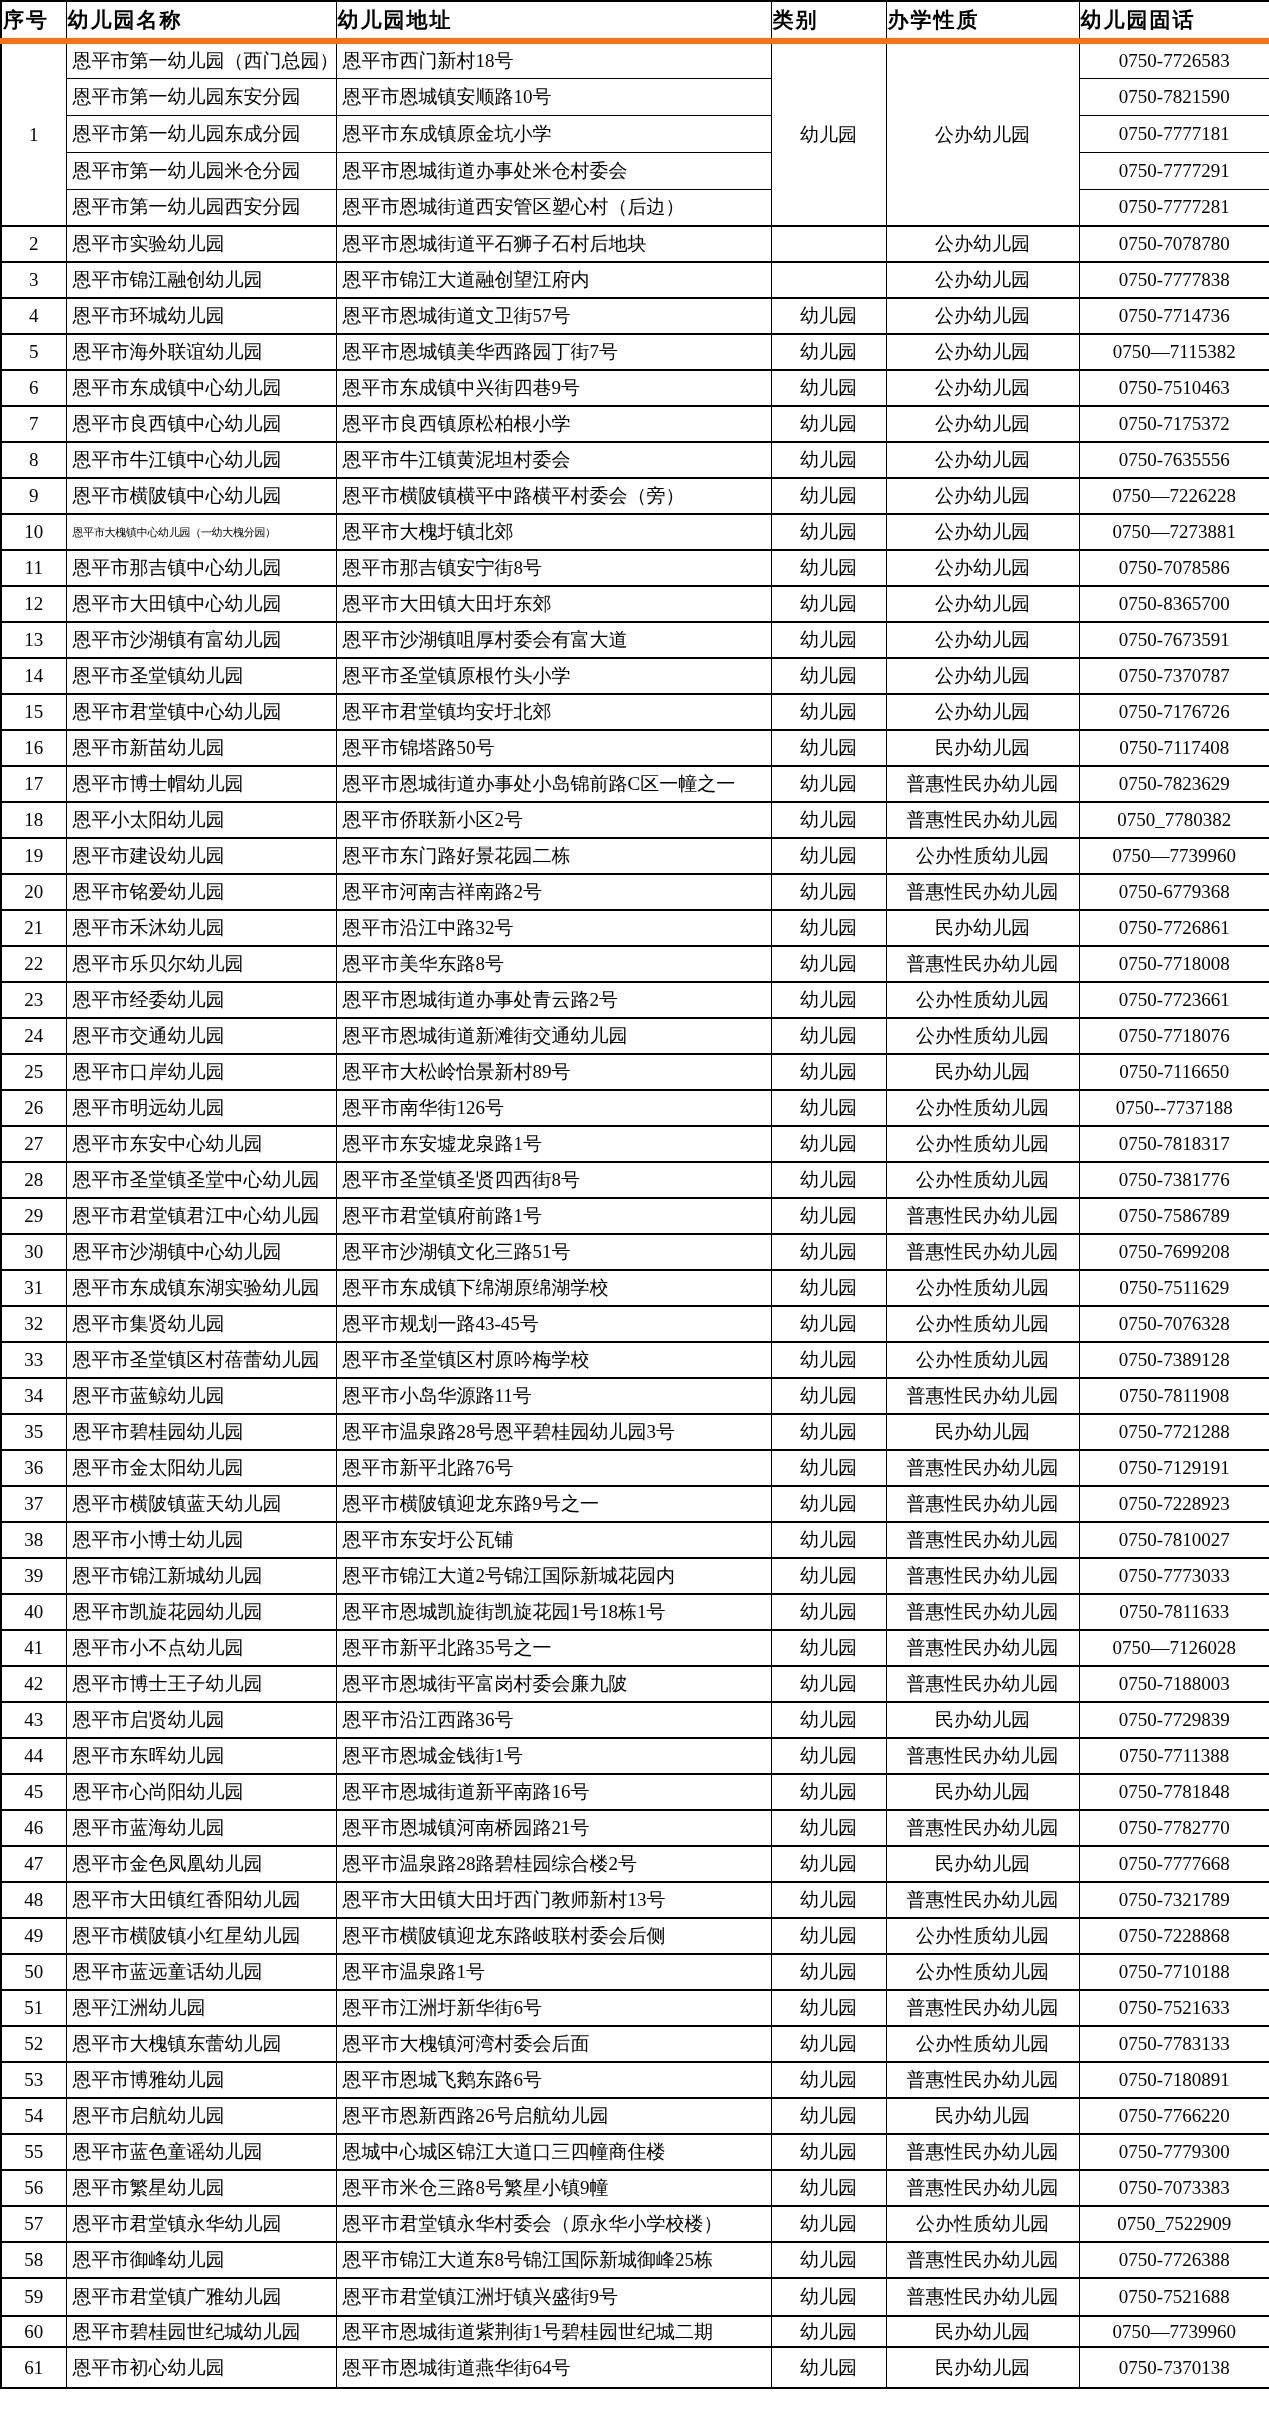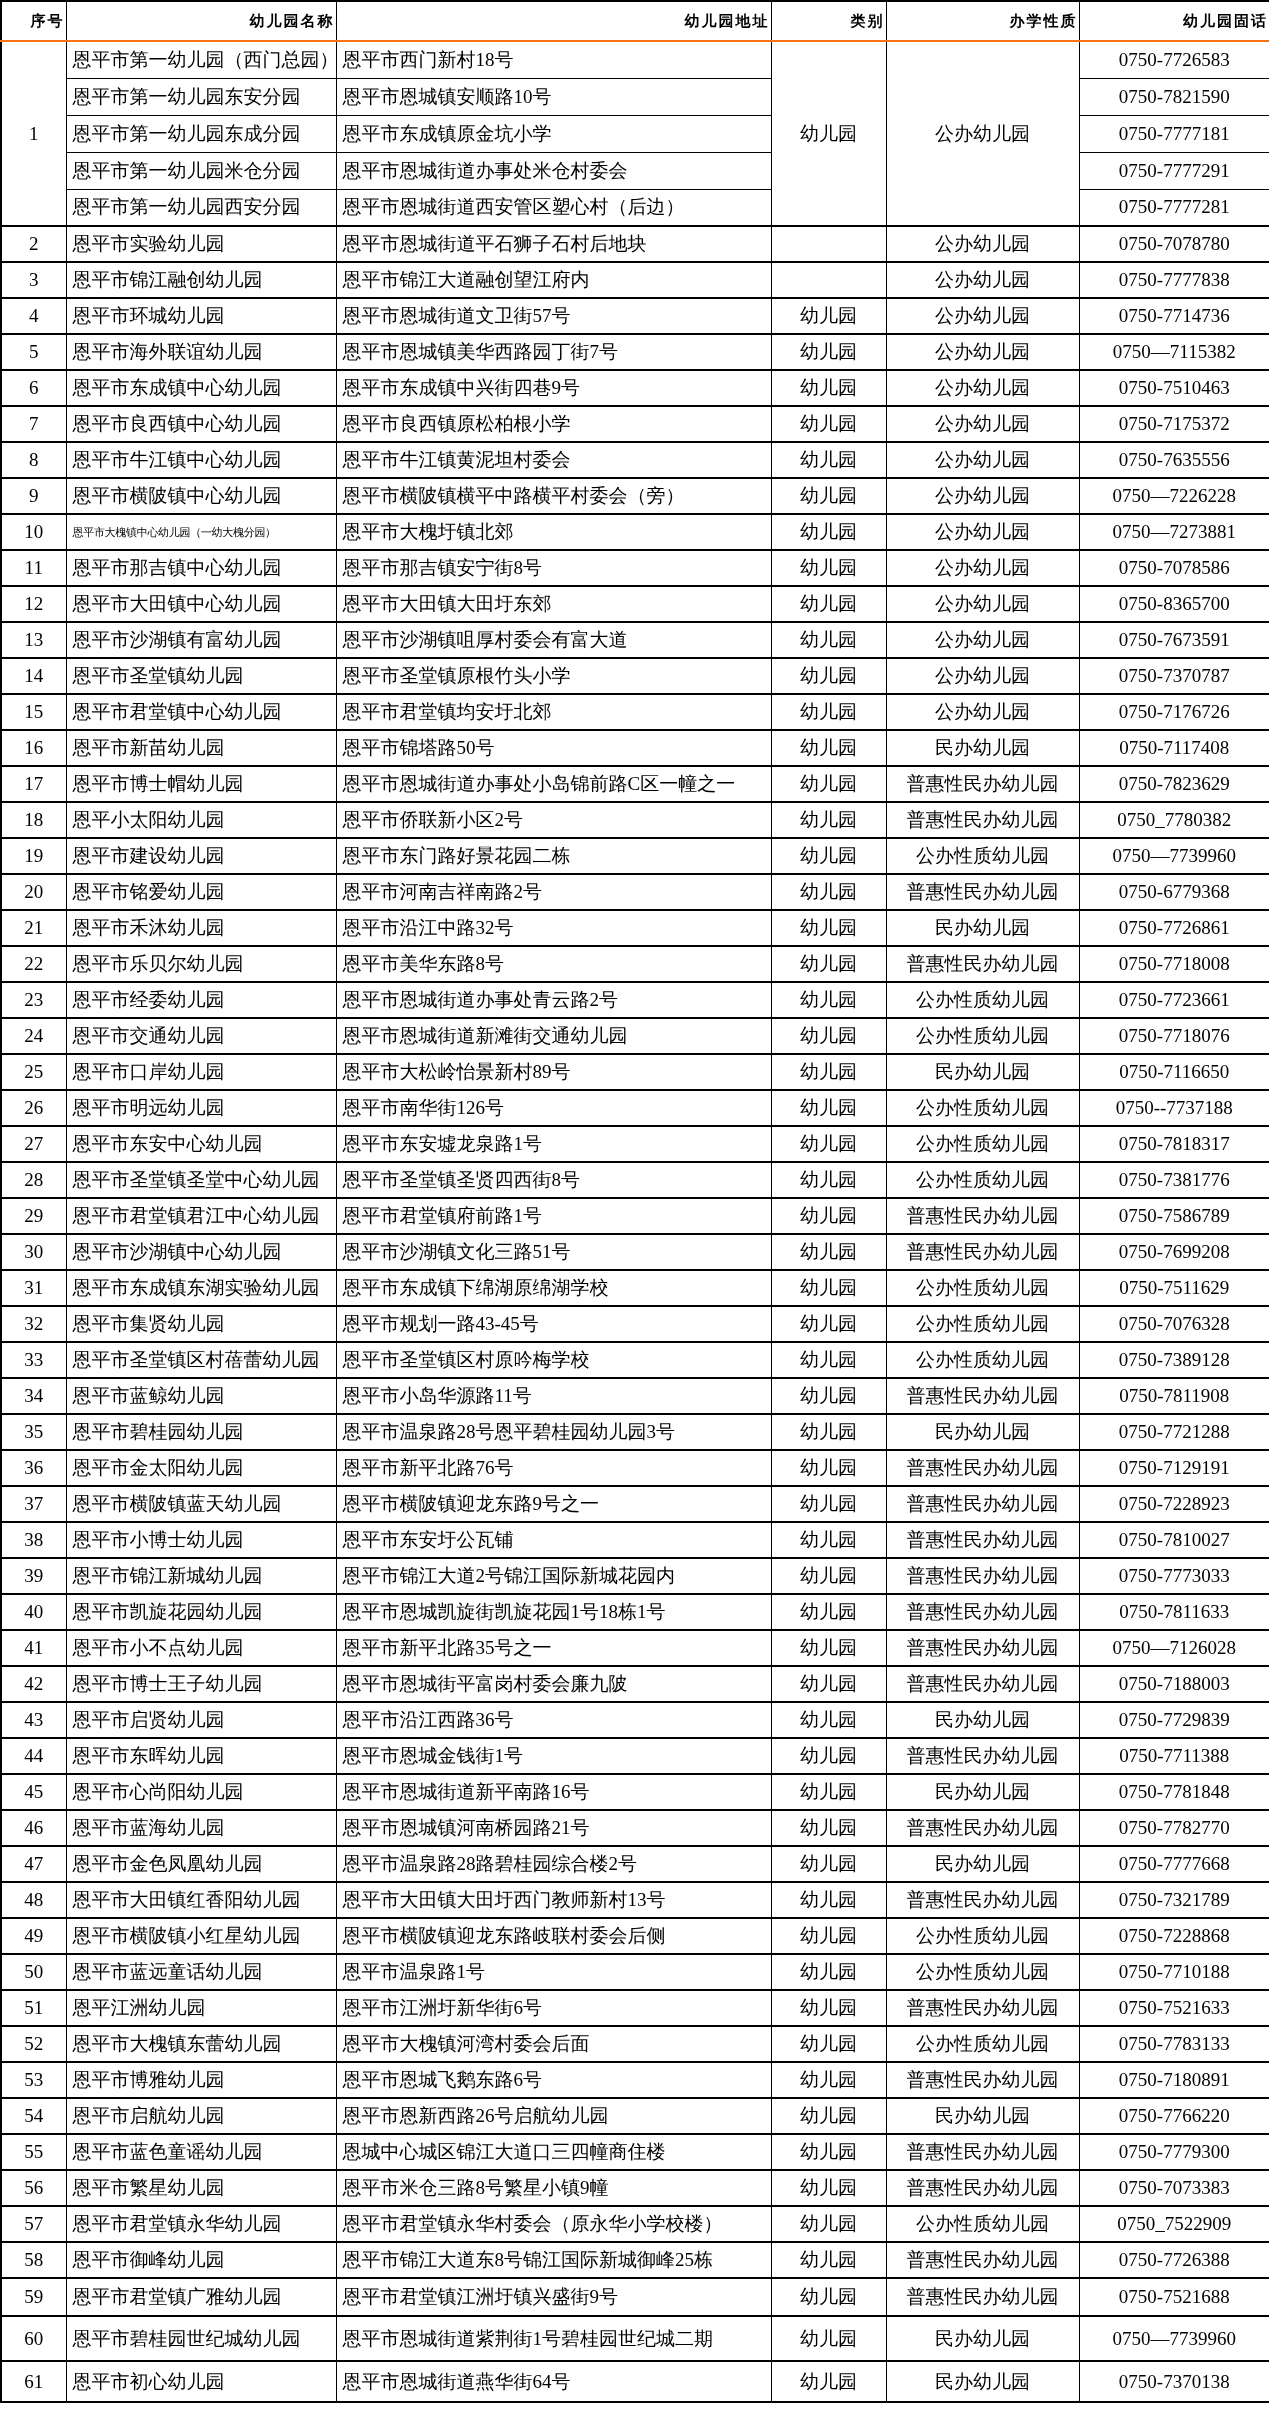--- a/index.html
+++ b/index.html
@@ -1,25 +1,25 @@
 <!DOCTYPE html>
 <html><head>
 <meta charset="utf-8">
 <style>
   html,body{margin:0;padding:0;background:#fff;}
   body{font-family:"Liberation Serif","DejaVu Serif",serif;color:#000;}
   .page{width:1269px;min-height:2425px;background:#fff;}
   table{border-collapse:collapse;table-layout:fixed;width:1269px;border:2px solid #000;}
   th,td{border:1px solid #000;overflow:hidden;white-space:nowrap;font-weight:normal;}
   thead tr{height:40px;}
-  thead th{font-size:15px;font-weight:bold;letter-spacing:2px;border-bottom:2px solid #f97316;text-align:right;}
+  thead th{font-size:21px;font-weight:bold;letter-spacing:2px;border-bottom:6px solid #f97316;text-align:left;}
   tbody tr{height:36px;}
   tbody tr.branch{height:37px;}
   tbody tr.h50{height:38px;}
-  tbody tr.h45{height:45px;}
+  tbody tr.h45{height:31px;}
   tbody tr.h41{height:41px;}
   tbody tr.main > td{border-top:2px solid #000;}
   td{font-size:19px;}
   td.c-idx{text-align:center;}
   td.c-name,td.c-addr{text-align:left;padding:0 4px 0 6px;}
   td.c-cat,td.c-nat,td.c-phone{text-align:center;padding:0 2px;}
   td.xs{font-size:11px;letter-spacing:-0.3px;}
 </style>
 </head>
 <body>

